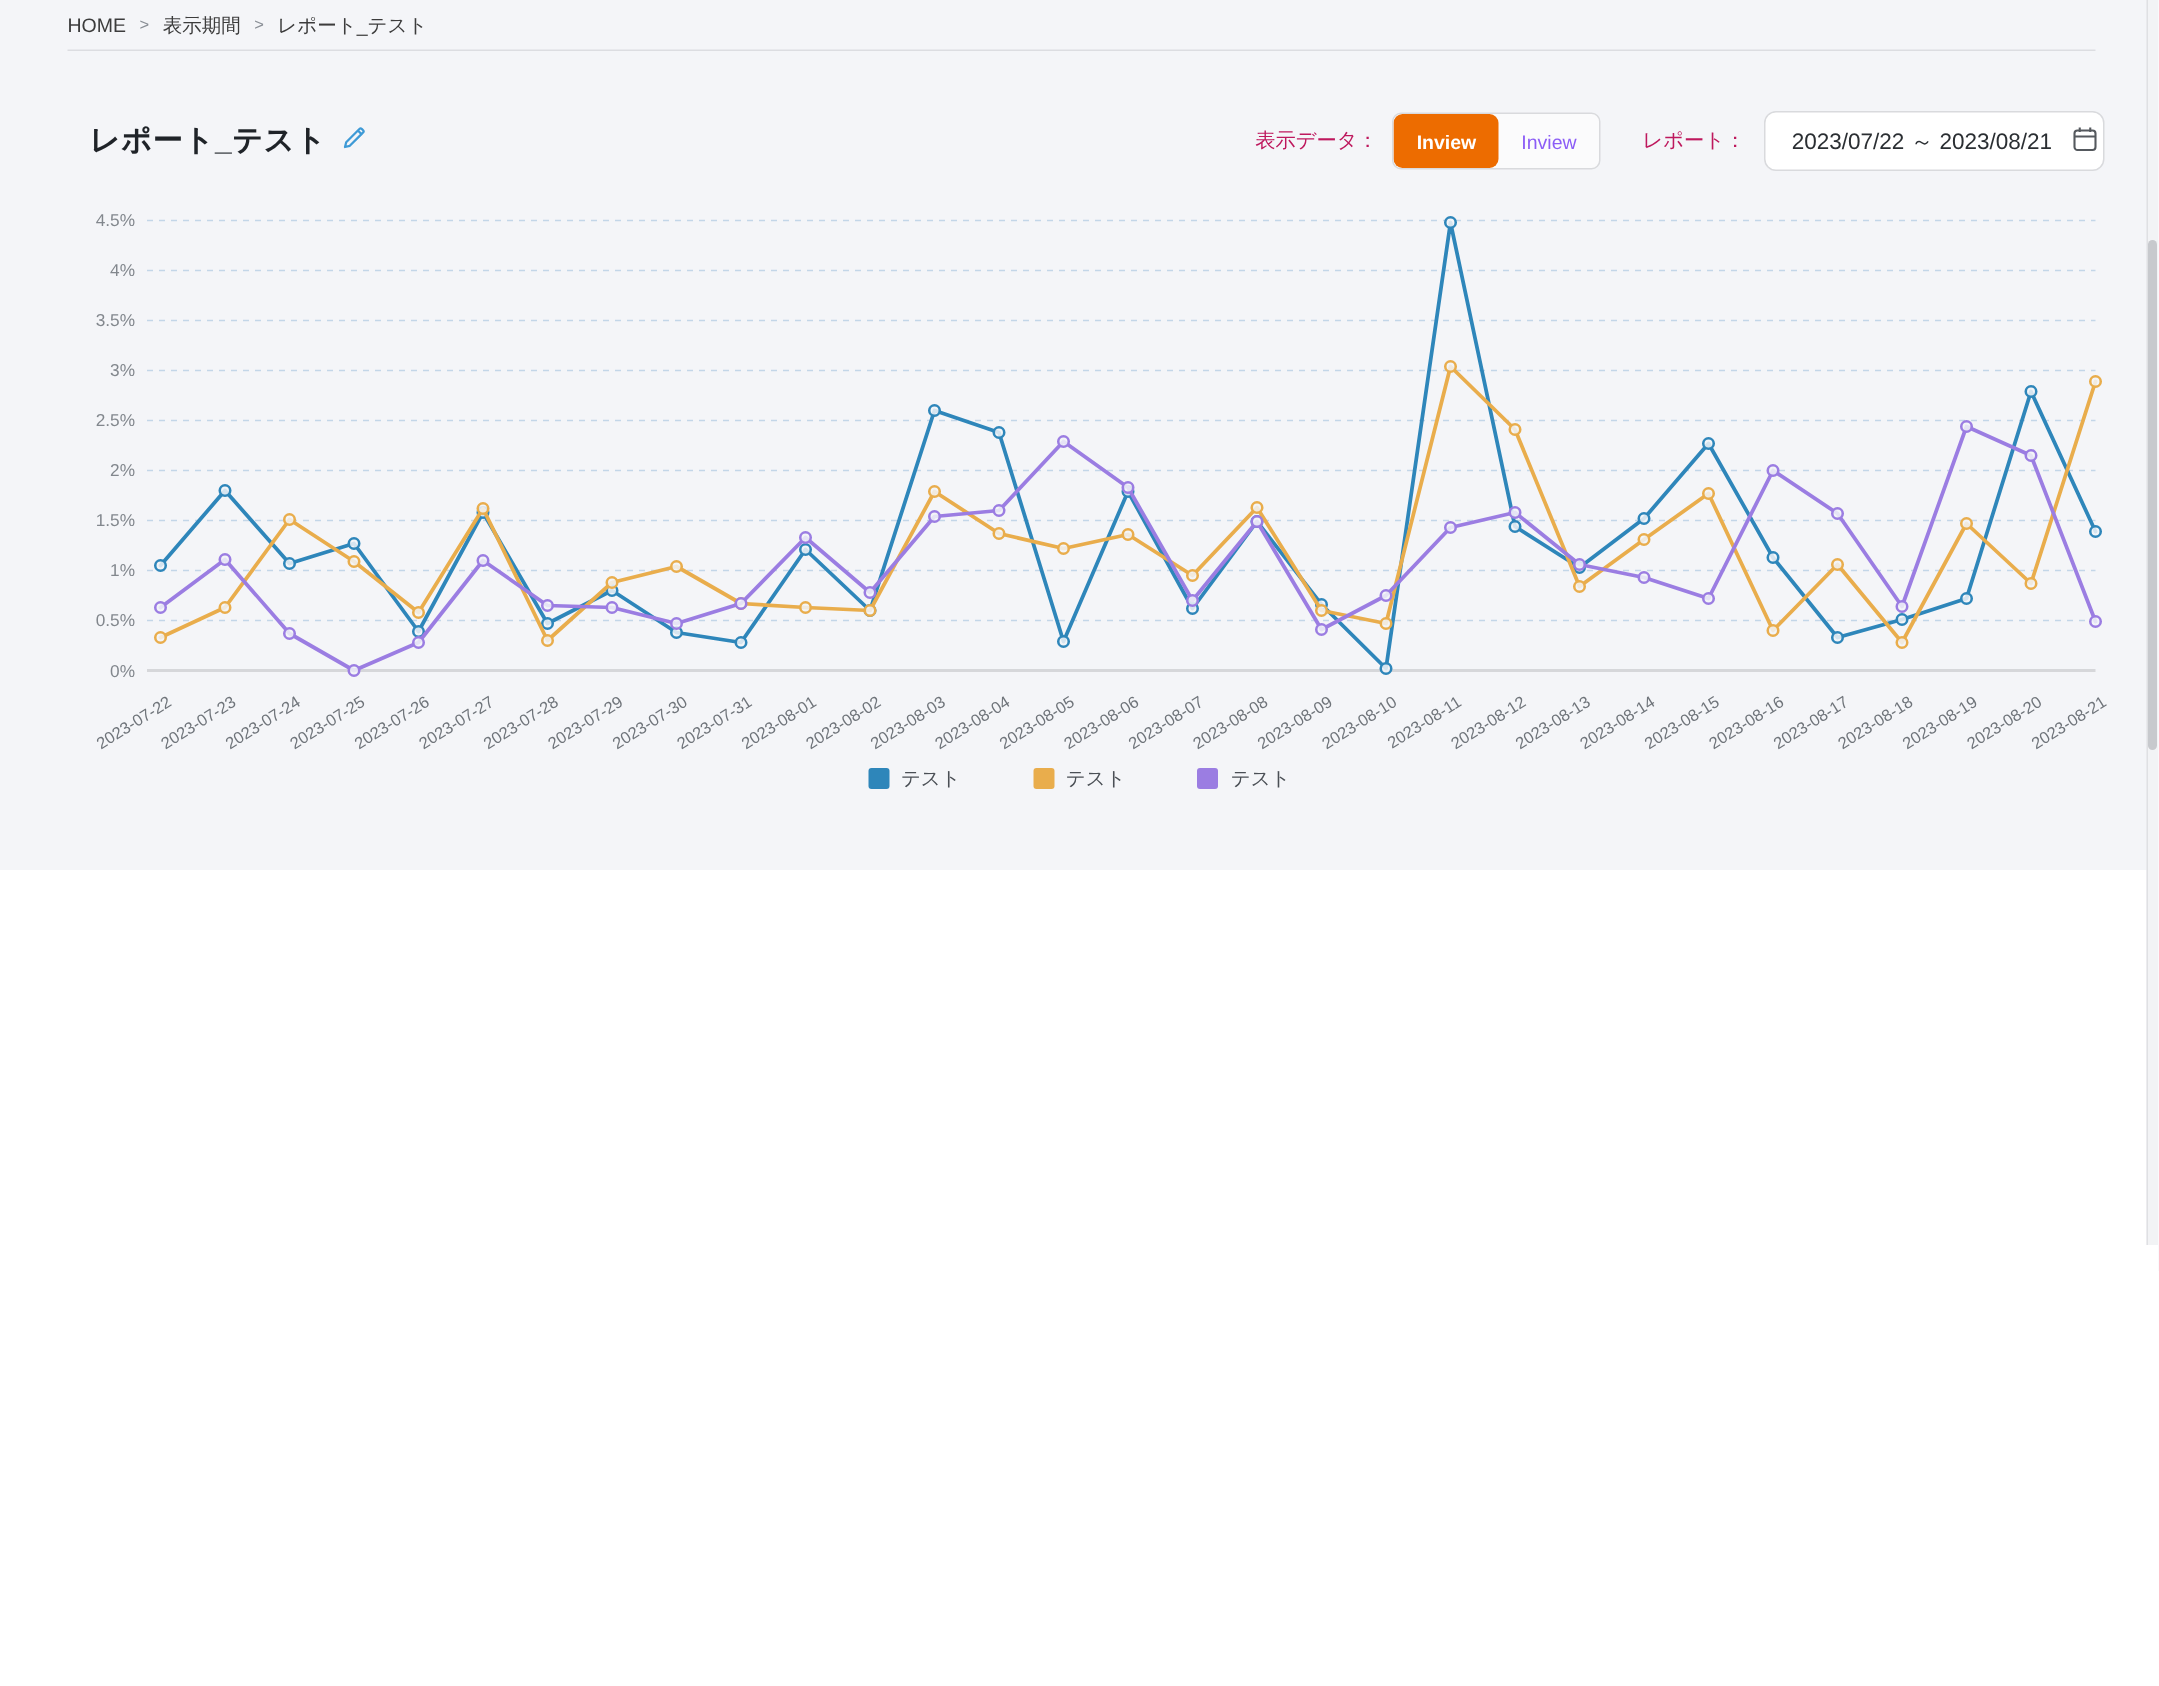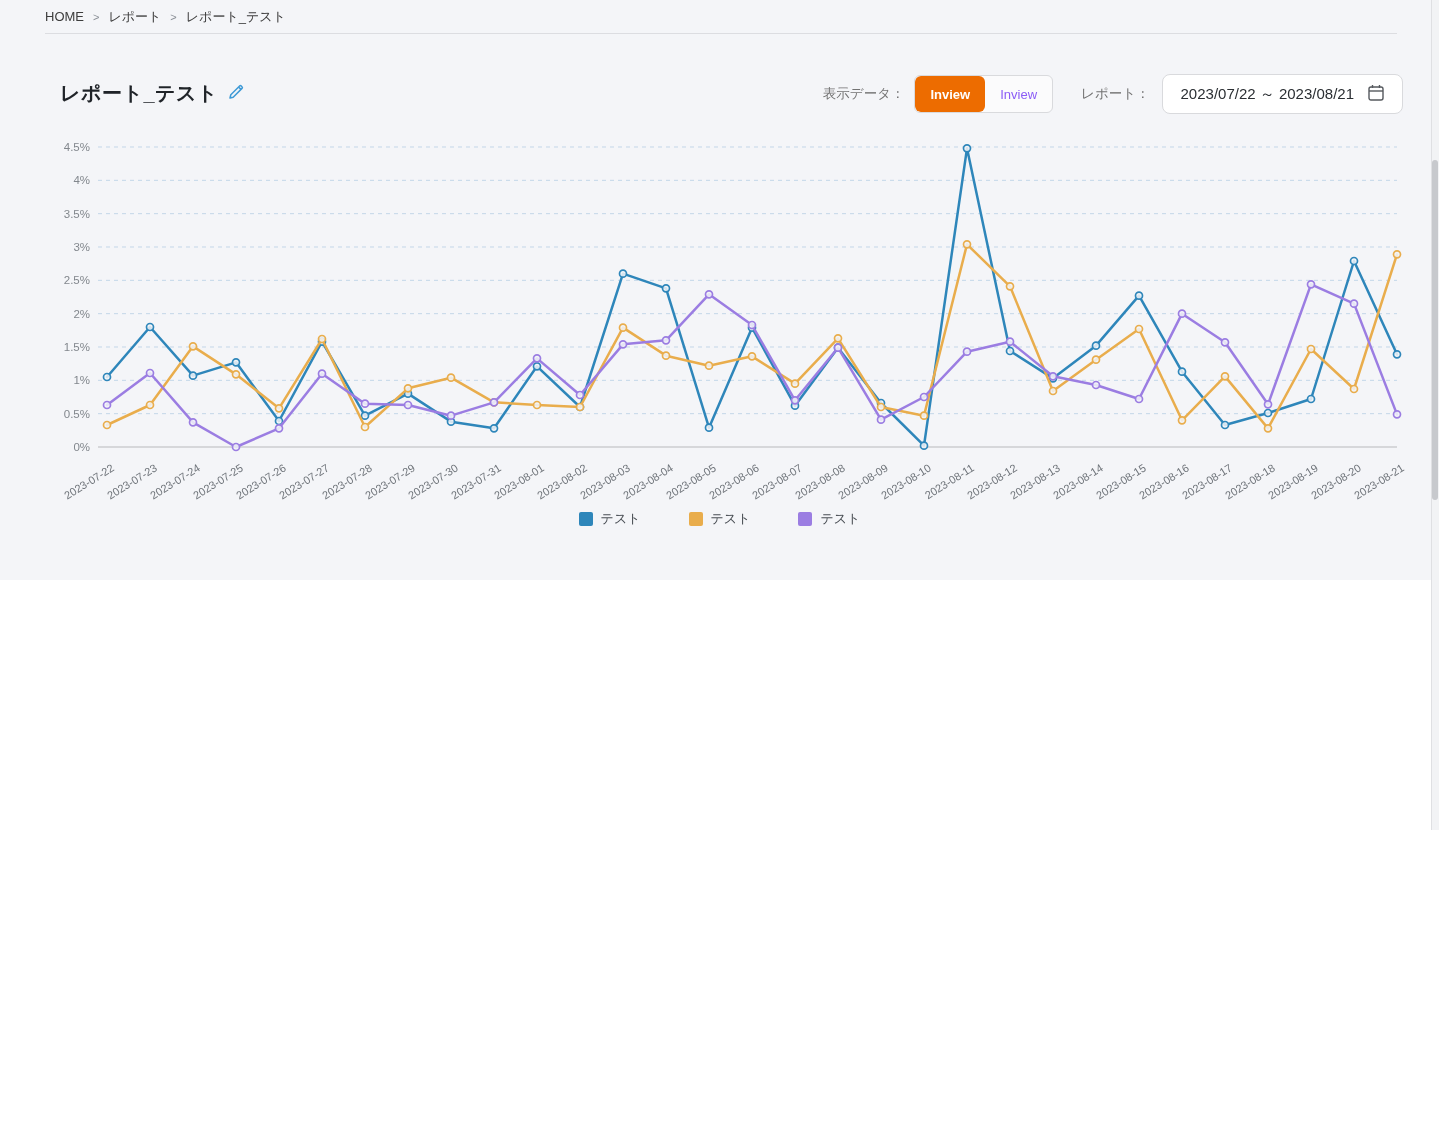--- a/index.html
+++ b/index.html
@@ -9,26 +9,26 @@
 
   
   .top { position:absolute; left:0; top:0; width:1439px; height:580px; background:#f4f5f8; }
   .breadcrumb { position:absolute; left:45px; top:0; height:33px; display:flex; align-items:center; gap:9px; font-size:13px; color:#3c3c3c; }
   .breadcrumb .sep { color:#8a8f96; font-size:11px; }
   .top-divider { position:absolute; left:45px; right:42px; top:33px; height:1px; background:#dcdde1; }
   .page-title { position:absolute; left:60px; top:80px; font-size:20px; font-weight:bold; color:#1f2328; letter-spacing:.5px; }
   .edit-ic { position:absolute; left:226px; top:83px; cursor:pointer; }
 
   .controls { position:absolute; right:36px; top:74px; height:40px; display:flex; align-items:center; }
-  .ctl-label { font-size:13.5px; color:#737373; }
+  .ctl-label { font-size:13.5px; color:#be185d; }
   .toggle { display:inline-flex; border:1px solid #d9dadd; border-radius:6px; background:#fbfbfc; overflow:hidden; margin-left:10px; }
   .toggle .opt { height:36px; padding:0 15px; display:flex; align-items:center; font-size:13px; color:#8b5cf6; cursor:pointer; }
   .toggle .opt.active { background:#ed6c00; color:#fff; font-weight:bold; border-radius:6px; }
   .gap2 { margin-left:28px; }
-  .datebox { margin-left:12px; display:flex; align-items:center; gap:14px; height:40px; padding:0 18px 0 18px; background:#fff; border:1px solid #d9dadd; border-radius:8px; font-size:15px; color:#2b2f33; cursor:pointer; }
+  .datebox { margin-left:12px; display:flex; align-items:center; gap:14px; height:40px; padding:0 4px 0 18px; background:#fff; border:1px solid #d9dadd; border-radius:8px; font-size:15px; color:#2b2f33; cursor:pointer; }
 
   #chart-svg { position:absolute; left:0; top:138px; }
   .legend { position:absolute; left:0; top:510px; width:1439px; display:flex; justify-content:center; gap:48px;align-items:center; }
   .legend .item { display:flex; align-items:center; gap:8px; }
   .legend .sq { width:14px; height:14px; border-radius:2px; display:inline-block; }
   .legend .lbl { font-size:13px; color:#4a4f55; }
 
   
   .mid { position:absolute; left:0; top:580px; width:1439px; height:520px; background:#fff; }
 
@@ -45,21 +45,21 @@
 </head>
 <body>
 
 <div class="page">
 
   <div class="top">
 
     <div class="breadcrumb">
       <span>HOME</span>
       <span class="sep">&gt;</span>
-      <span>レポート</span>
+      <span>表示期間</span>
       <span class="sep">&gt;</span>
       <span>レポート_テスト</span>
     </div>
     <div class="top-divider"></div>
 
     <div class="page-title">レポート_テスト</div>
     <span class="edit-ic">
       <svg width="19" height="19" viewBox="0 0 19 19">
           <path d="M4 15 L4.8 11.8 L12.6 4 L15 6.4 L7.2 14.2 Z M12.6 4 L13.8 2.8 Q14.4 2.2 15.3 3.1 L15.9 3.7 Q16.8 4.6 16.2 5.2 L15 6.4" fill="none" stroke="#3e9ad6" stroke-width="1.5" stroke-linejoin="round"></path>
         </svg>

